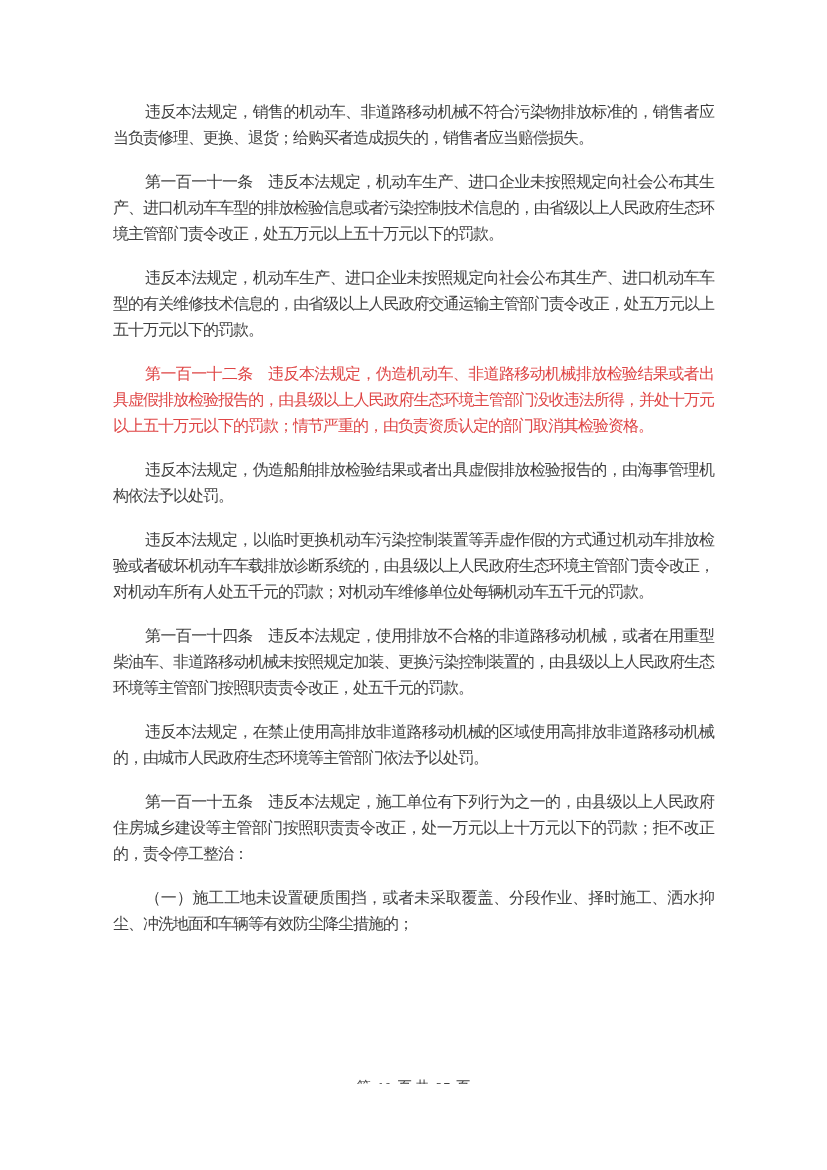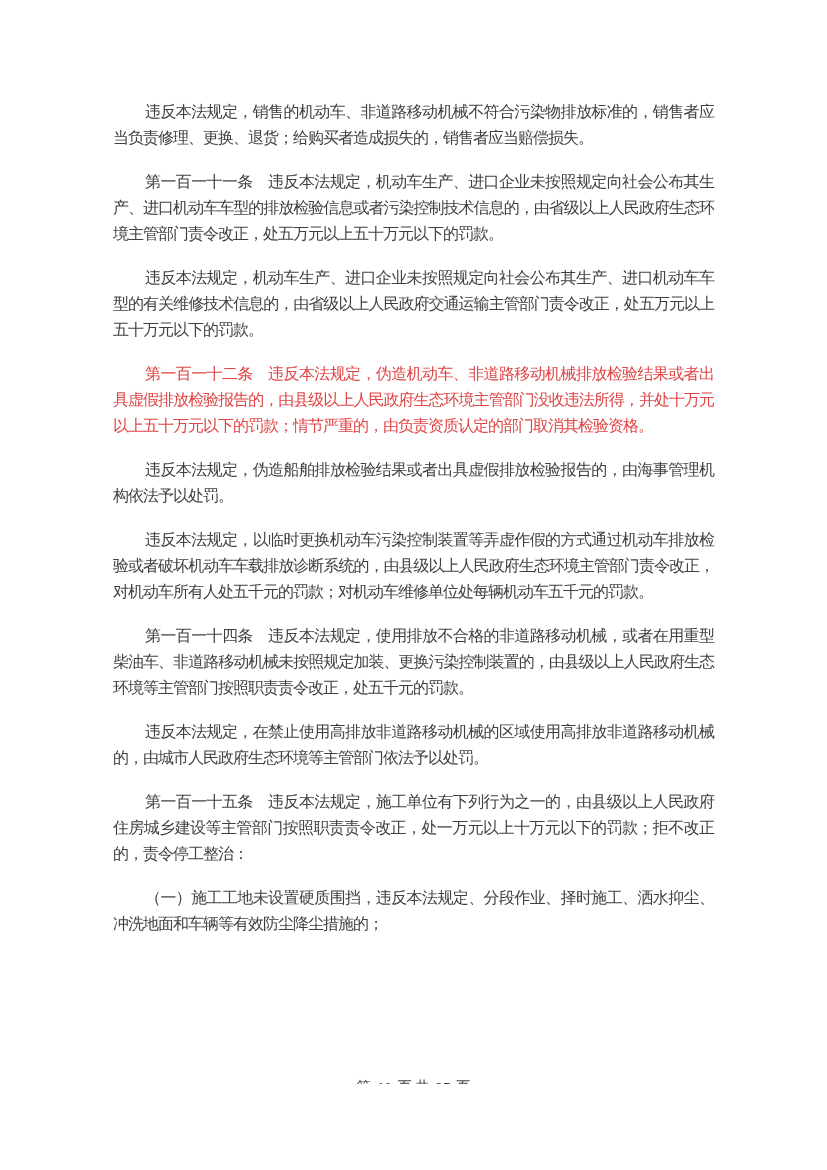--- a/index.html
+++ b/index.html
@@ -78,21 +78,21 @@
 
       <p class="para">违反本法规定，以临时更换机动车污染控制装置等弄虚作假的方式通过机动车排放检验或者破坏机动车车载排放诊断系统的，由县级以上人民政府生态环境主管部门责令改正，对机动车所有人处五千元的罚款；对机动车维修单位处每辆机动车五千元的罚款。</p>
 
 
       <p class="para">第一百一十四条　违反本法规定，使用排放不合格的非道路移动机械，或者在用重型柴油车、非道路移动机械未按照规定加装、更换污染控制装置的，由县级以上人民政府生态环境等主管部门按照职责责令改正，处五千元的罚款。</p>
 
       <p class="para">违反本法规定，在禁止使用高排放非道路移动机械的区域使用高排放非道路移动机械的，由城市人民政府生态环境等主管部门依法予以处罚。</p>
 
       <p class="para">第一百一十五条　违反本法规定，施工单位有下列行为之一的，由县级以上人民政府住房城乡建设等主管部门按照职责责令改正，处一万元以上十万元以下的罚款；拒不改正的，责令停工整治：</p>
 
-      <p class="para">（一）施工工地未设置硬质围挡，违反本法规定、分段作业、择时施工、洒水抑尘、冲洗地面和车辆等有效防尘降尘措施的；</p>
+      <p class="para">（一）施工工地未设置硬质围挡，或者未采取覆盖、分段作业、择时施工、洒水抑尘、冲洗地面和车辆等有效防尘降尘措施的；</p>
 
     </main>
 
   <footer class="footer">
     <span>第</span><span class="num">19</span><span>页 共</span><span class="num">37</span><span>页</span>
   </footer>
 
 </div>
 
 </body></html>

